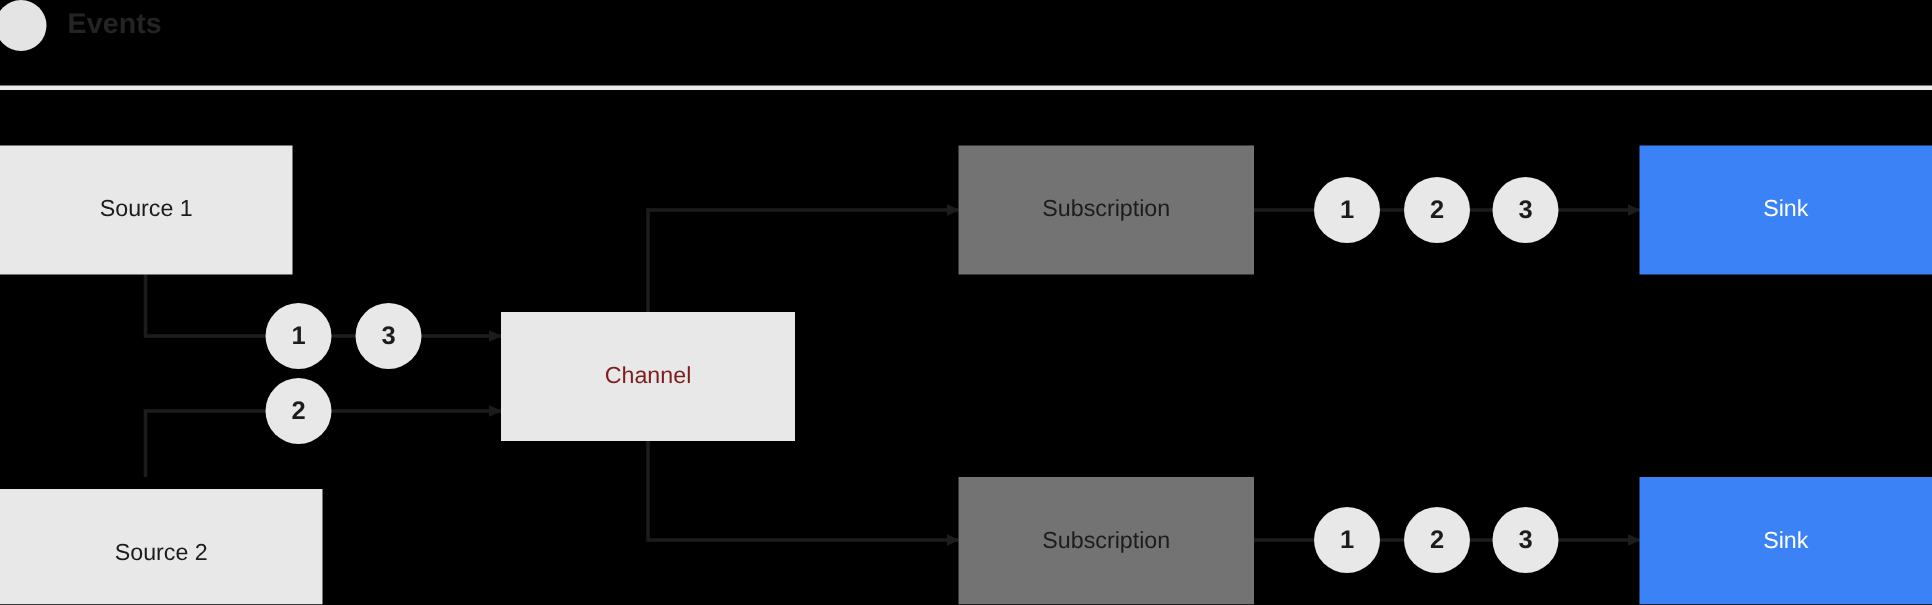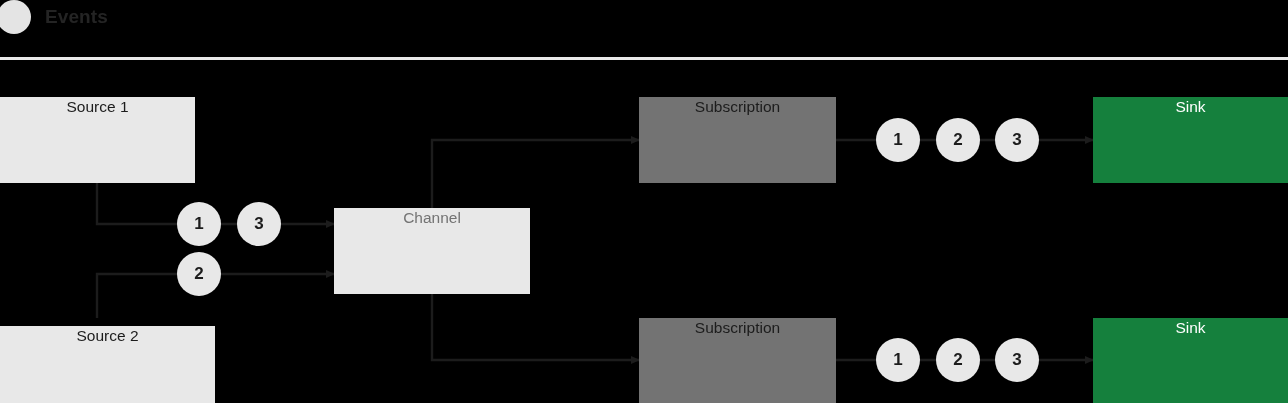--- a/index.html
+++ b/index.html
@@ -51,40 +51,41 @@
   #wires {
     position: absolute;
     left: 0; top: 0;
     width: 1288px; height: 403px;
   }
 
   
   .node {
     position: absolute;
     display: flex;
+    align-items: center;
     justify-content: center;
     font-size: 15.5px;
     line-height: 20px;
     box-sizing: border-box;
     white-space: nowrap;
   }
   .node-source {
     background: #e8e8e8;
     color: #1c1c1c;
   }
   .node-channel {
     background: #e8e8e8;
-    color: #737373;
+    color: #7f1d1d;
   }
   .node-subscription {
     background: #737373;
     color: #1c1c1c;
   }
   .node-sink {
-    background: #15803d;
+    background: #3b82f6;
     color: #ffffff;
   }
 
   
   .token {
     position: absolute;
     width: 44px; height: 44px;
     border-radius: 50%;
     background: #e8e8e8;
     color: #1c1c1c;

